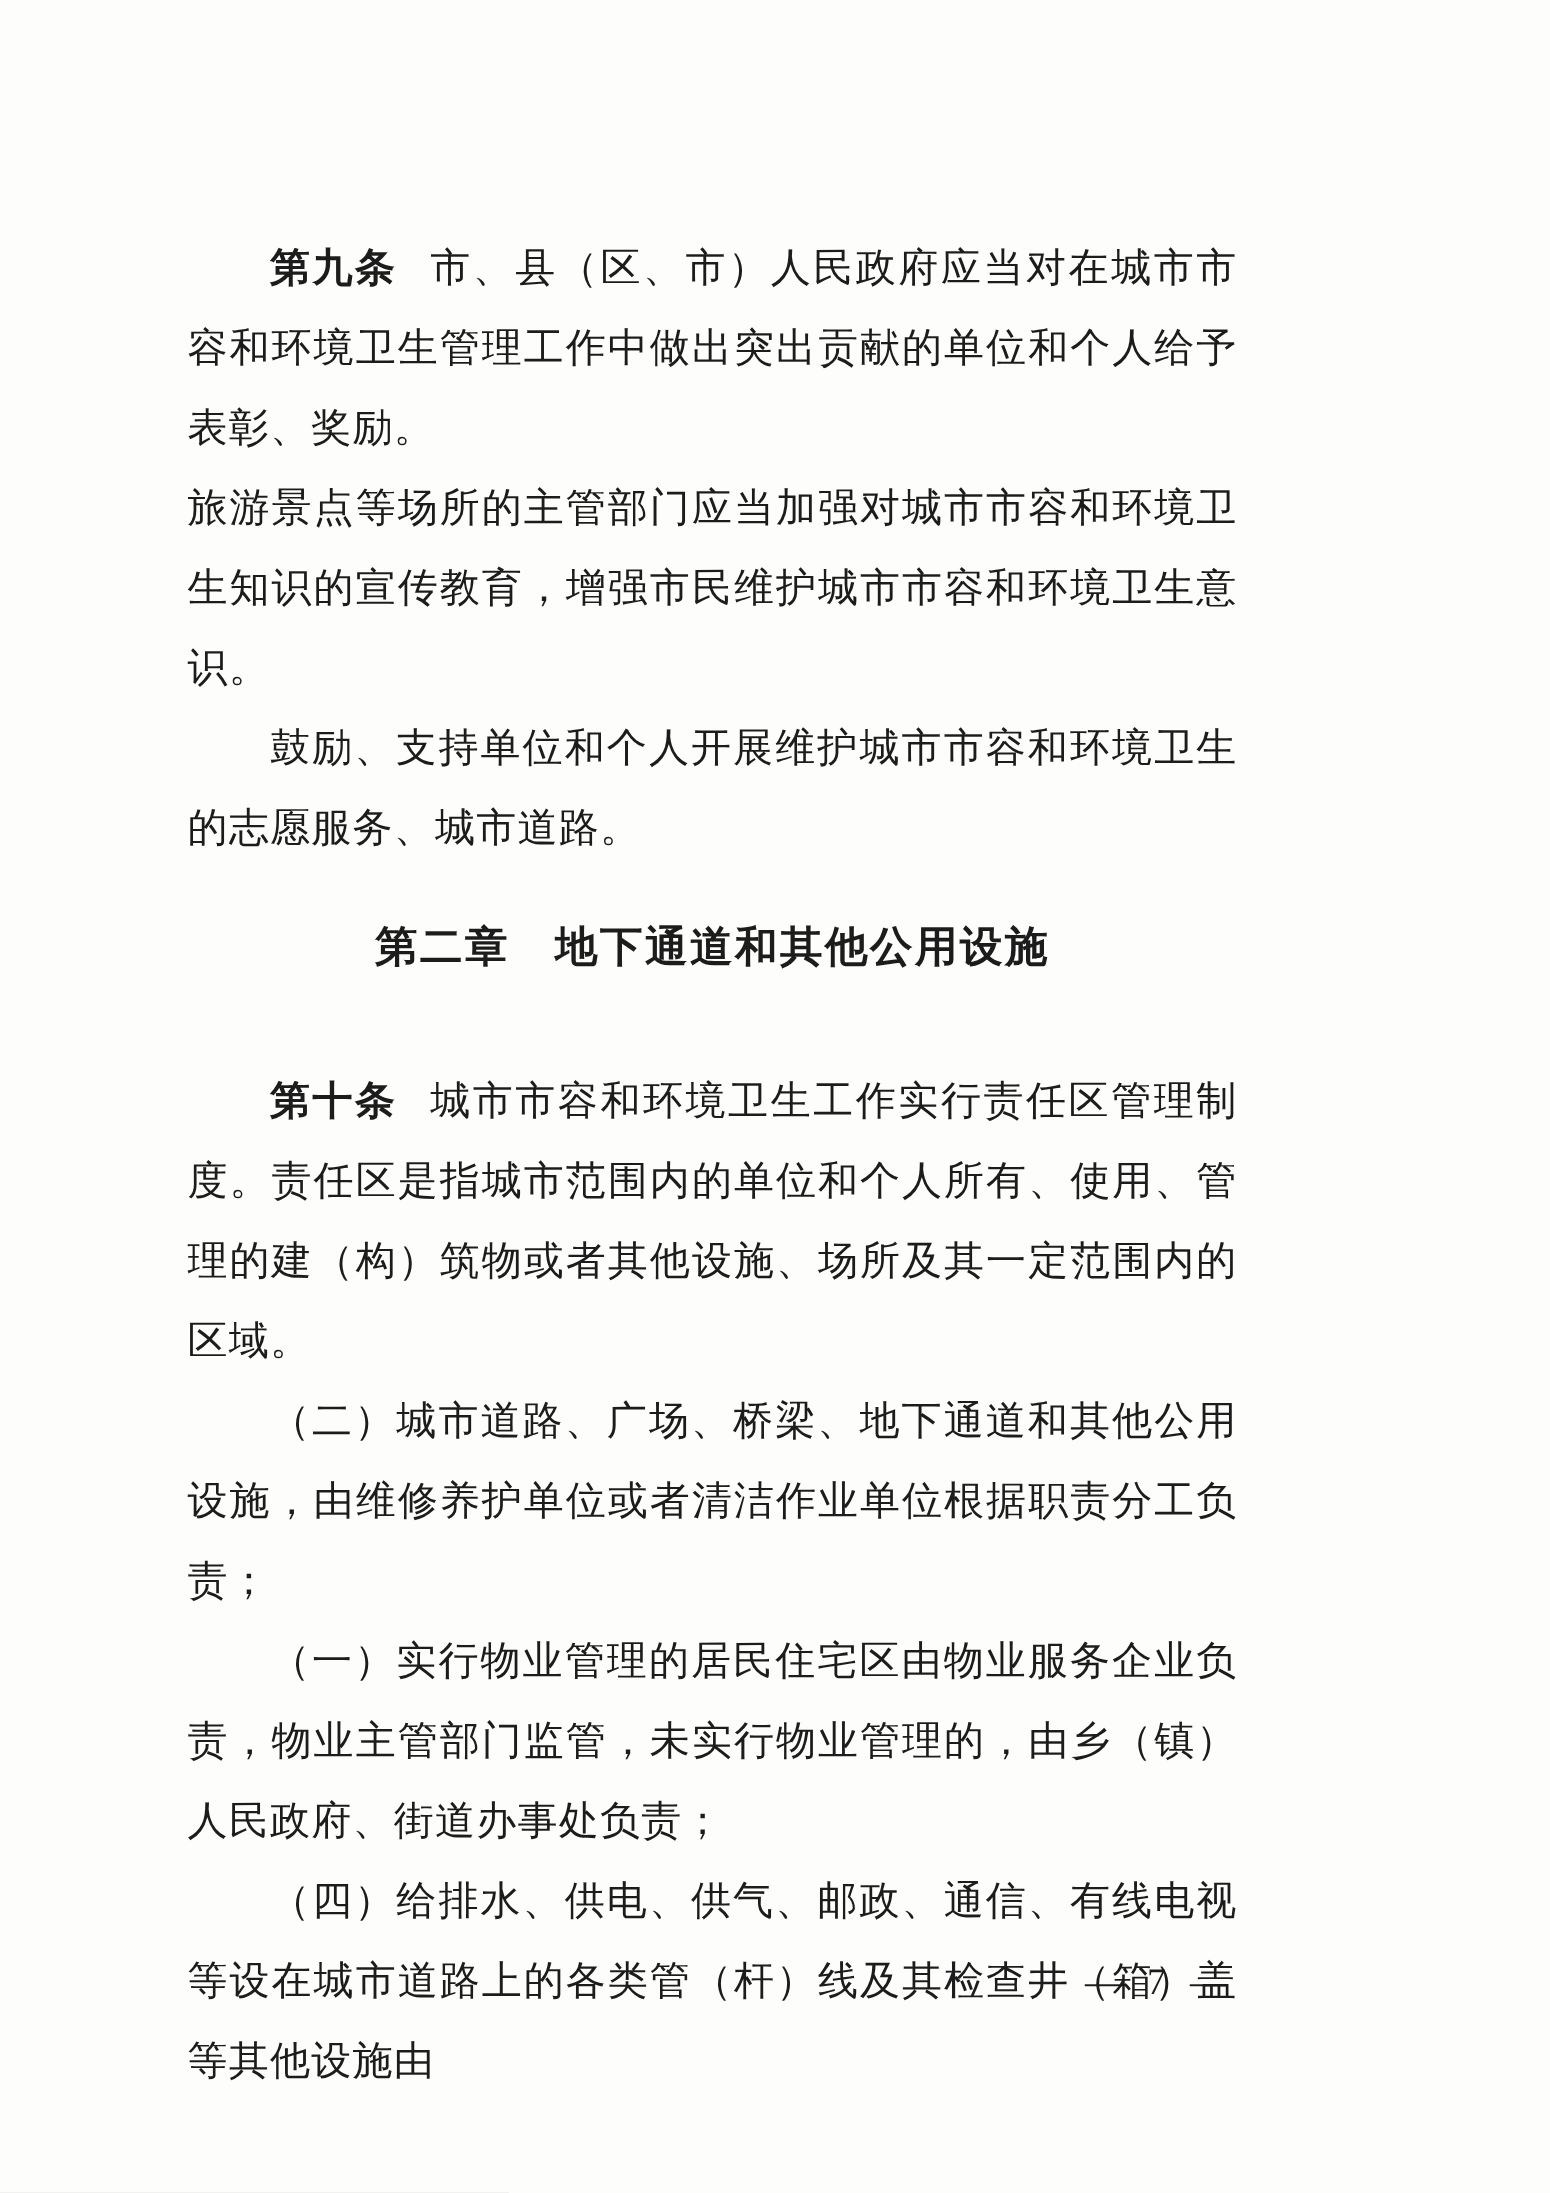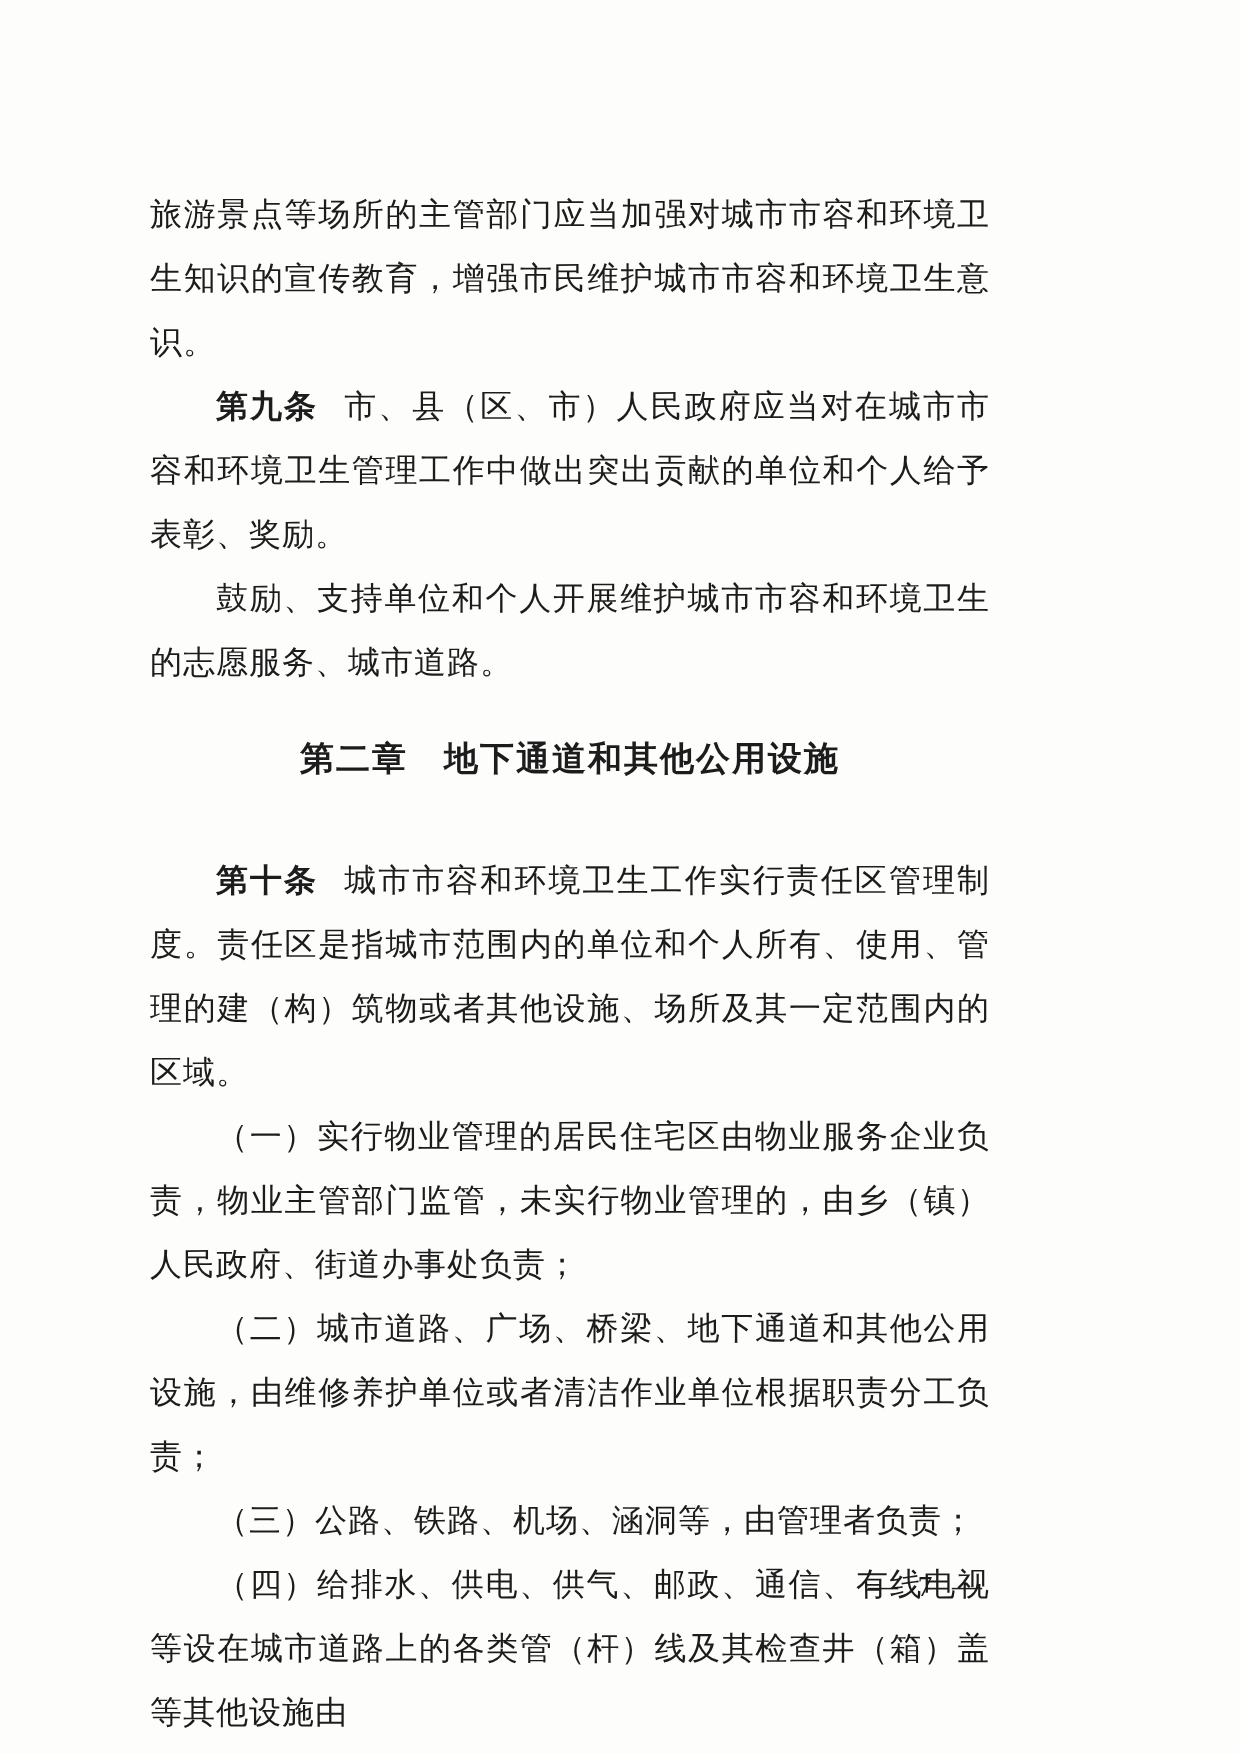--- a/index.html
+++ b/index.html
@@ -52,35 +52,34 @@
     color: #1c1c1c;
     font-family: "Liberation Serif", "DejaVu Serif", serif;
   }
 </style>
 </head>
 <body>
 
 <div class="page">
   <div class="content">
 
+    <p class="para indent"><b class="lead">第九条</b><span>市、县（区、市）人民政府应当对在城市市容和环境卫生管理工作中做出突出贡献的单位和个人给予表彰、奖励。</span></p>
+
     <p class="para"><span>旅游景点等场所的主管部门应当加强对城市市容和环境卫生知识的宣传教育，增强市民维护城市市容和环境卫生意识。</span></p>
-
-    <p class="para indent"><b class="lead">第九条</b><span>市、县（区、市）人民政府应当对在城市市容和环境卫生管理工作中做出突出贡献的单位和个人给予表彰、奖励。</span></p>
 
     <p class="para indent"><span>鼓励、支持单位和个人开展维护城市市容和环境卫生的志愿服务、城市道路。</span></p>
 
     <h2 class="chapter-heading">第二章　地下通道和其他公用设施</h2>
 
     <p class="para indent"><b class="lead">第十条</b><span>城市市容和环境卫生工作实行责任区管理制度。责任区是指城市范围内的单位和个人所有、使用、管理的建（构）筑物或者其他设施、场所及其一定范围内的区域。</span></p>
 
 
+    <p class="para indent"><span>（二）城市道路、广场、桥梁、地下通道和其他公用设施，由维修养护单位或者清洁作业单位根据职责分工负责；</span></p>
+
     <p class="para indent"><span>（一）实行物业管理的居民住宅区由物业服务企业负责，物业主管部门监管，未实行物业管理的，由乡（镇）人民政府、街道办事处负责；</span></p>
 
-    <p class="para indent"><span>（二）城市道路、广场、桥梁、地下通道和其他公用设施，由维修养护单位或者清洁作业单位根据职责分工负责；</span></p>
-
-    <p class="para indent"><span>（三）公路、铁路、机场、涵洞等，由管理者负责；</span></p>
 
     <p class="para indent"><span>（四）给排水、供电、供气、邮政、通信、有线电视等设在城市道路上的各类管（杆）线及其检查井（箱）盖等其他设施由</span></p>
 
   </div>
 
   <div class="page-number">— 7 —</div>
 </div>
 
 </body></html>

